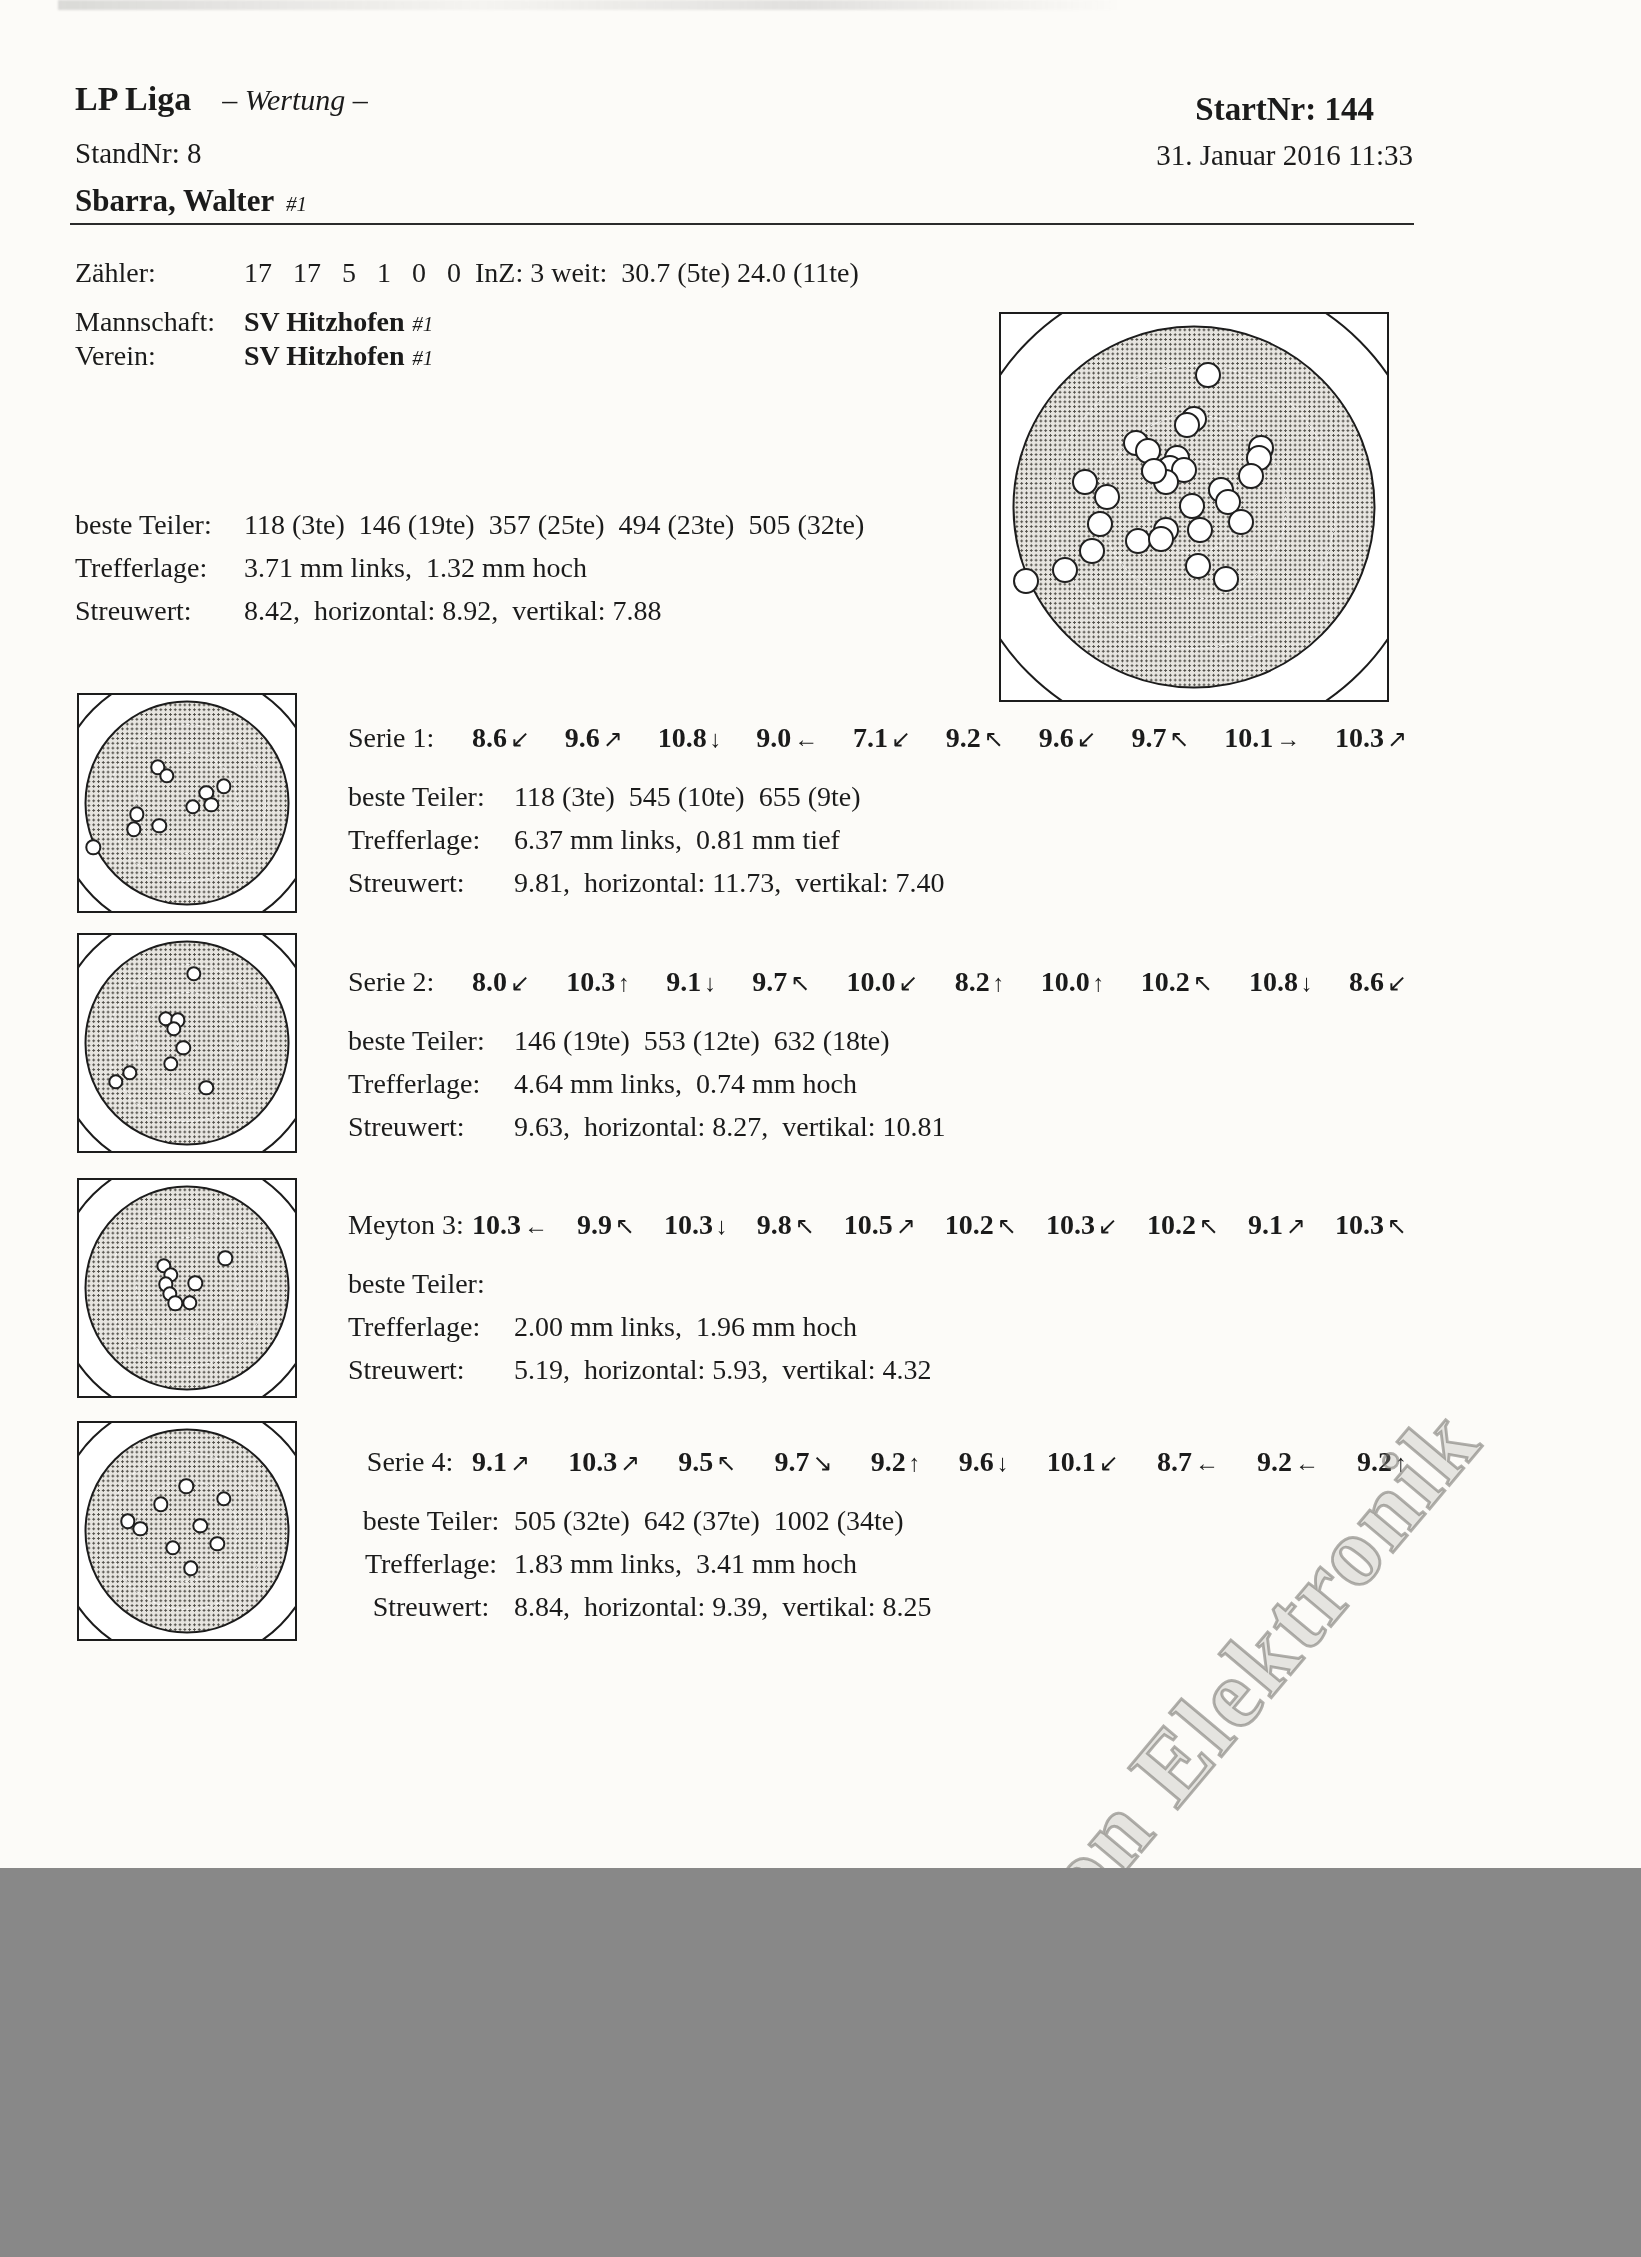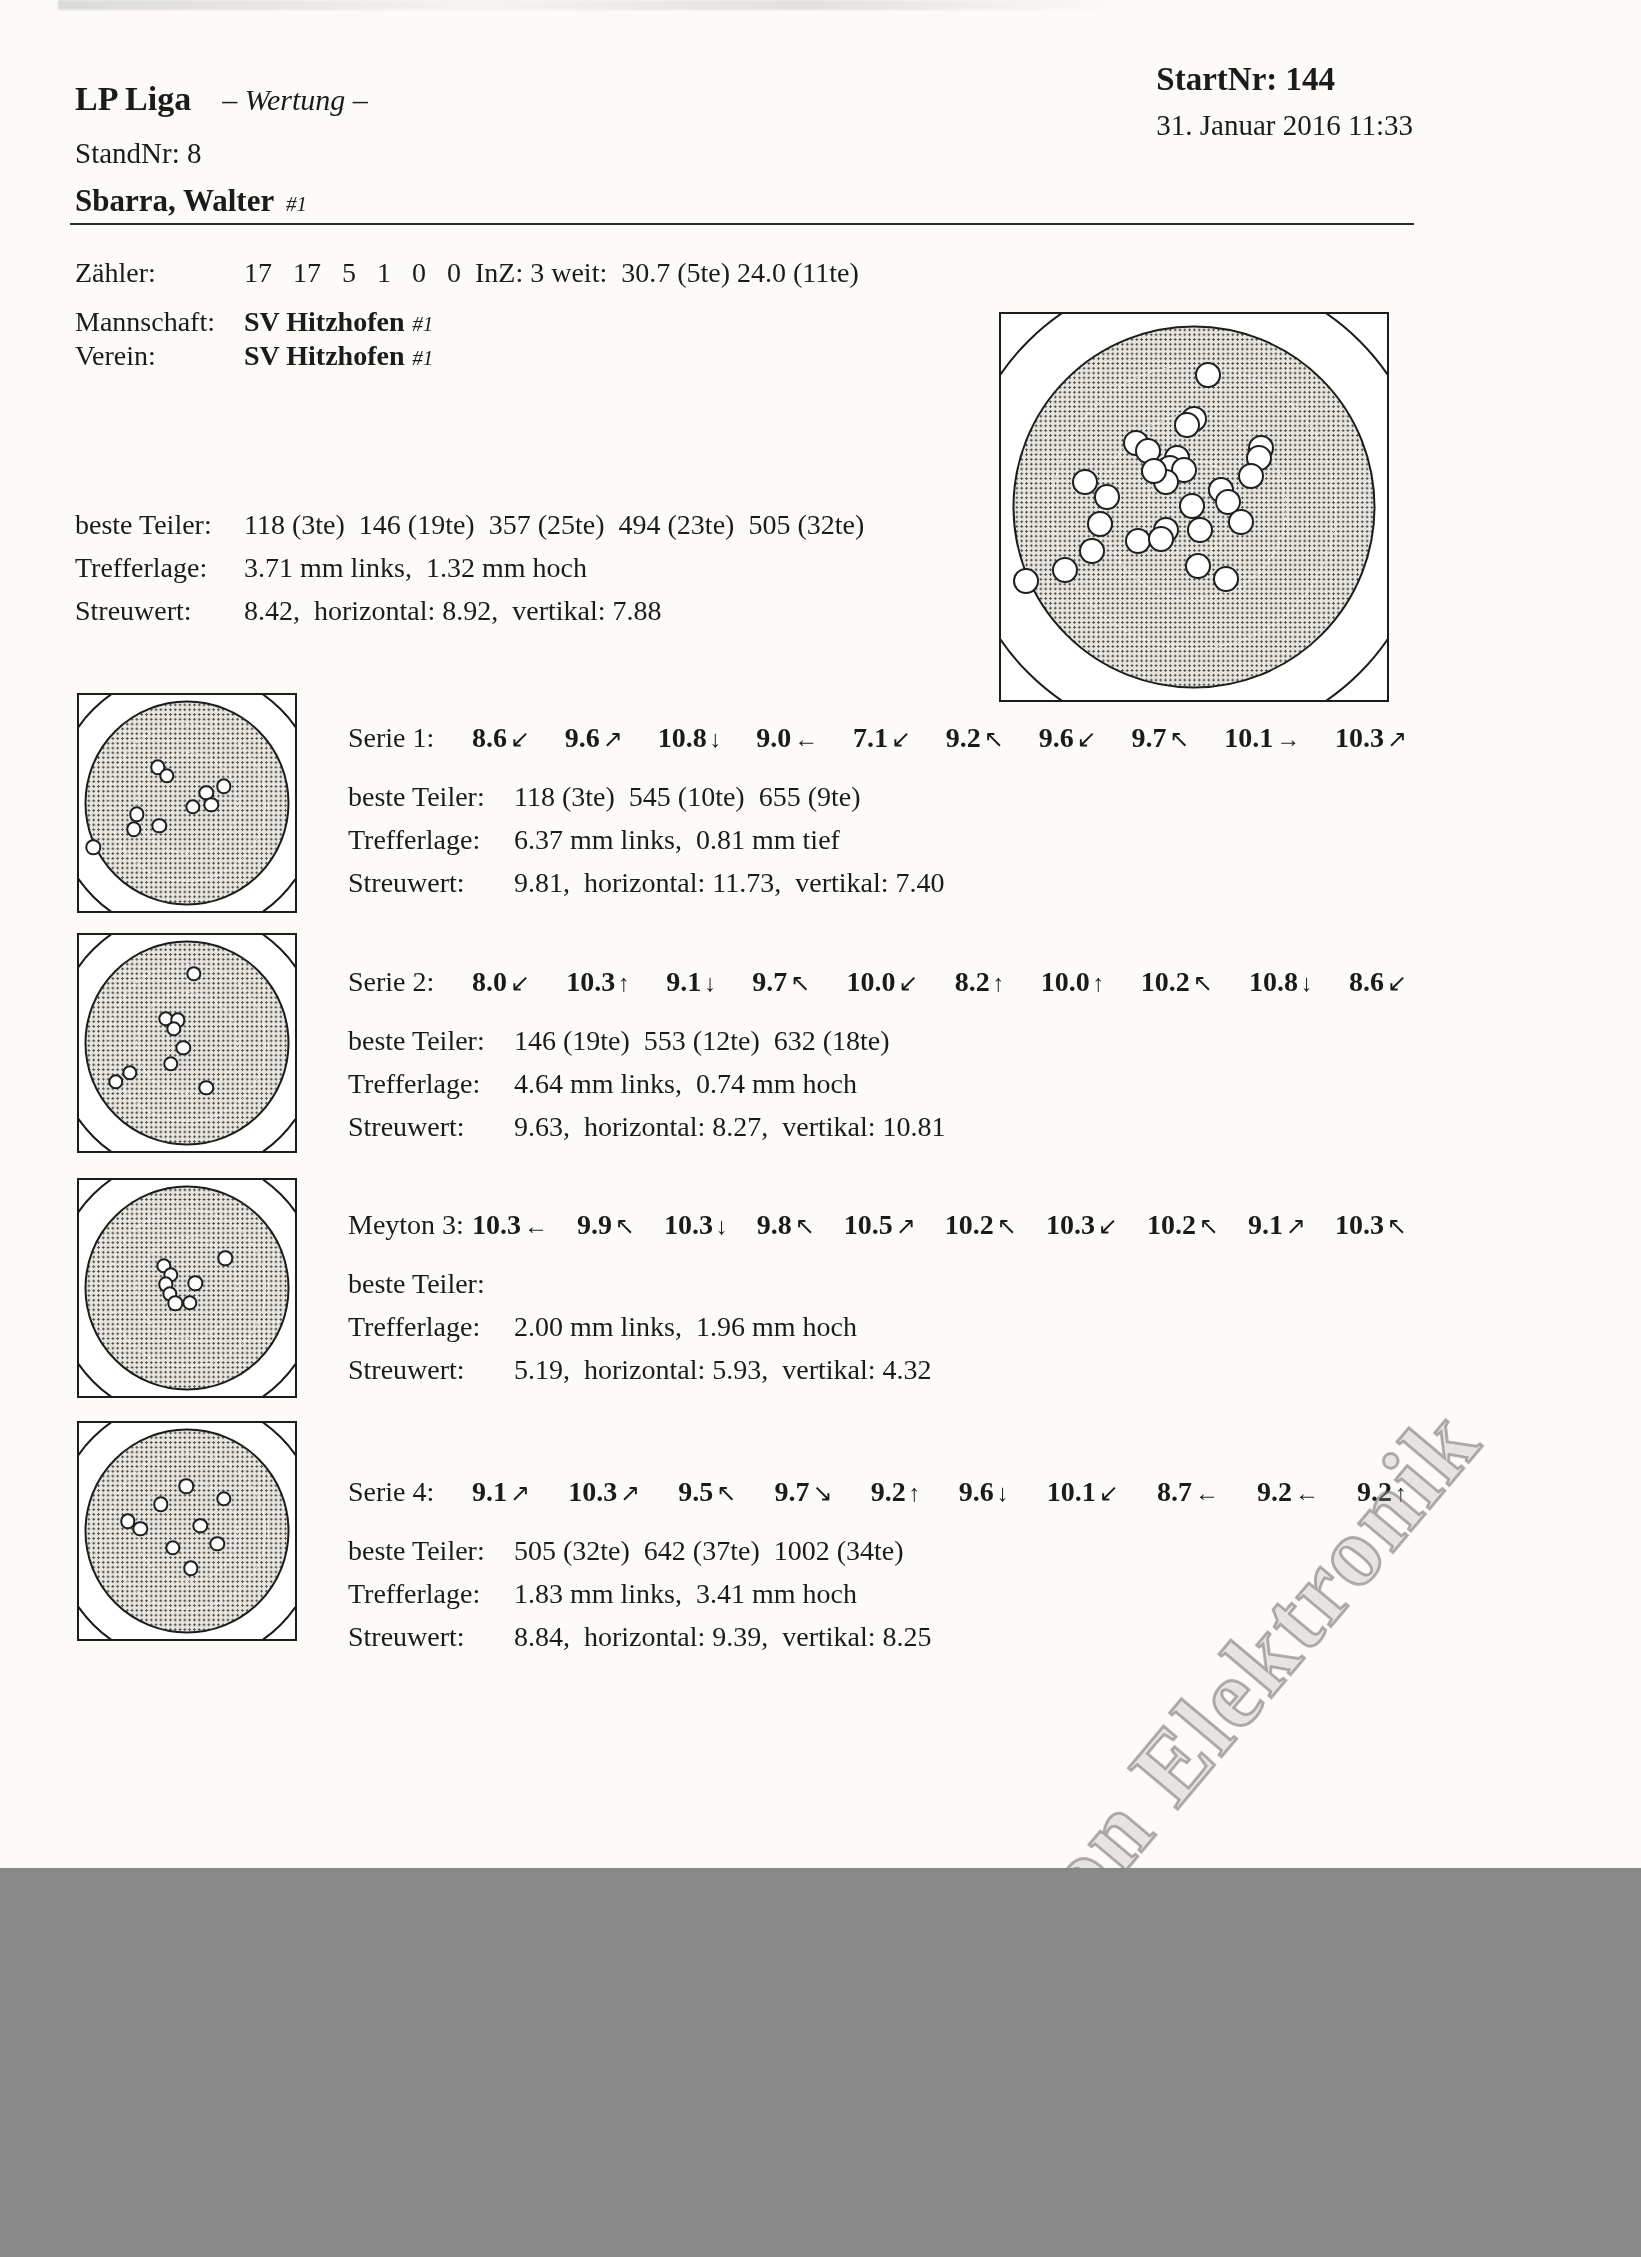--- a/index.html
+++ b/index.html
@@ -12,21 +12,21 @@
   .scan-noise{position:absolute;left:58px;top:0;width:1062px;height:9.7px;
     background:linear-gradient(90deg, rgba(120,120,120,.25), rgba(120,120,120,.05) 40%, rgba(120,120,120,.2) 70%, transparent);
     filter:blur(1px);}
   
   .hdr-left{position:absolute;left:75px;top:75px;line-height:48px;}
   .hdr-title{font-size:34px;font-weight:700;}
   .hdr-sub{font-size:30px;font-style:italic;margin-left:27px;}
   .hdr-stand{font-size:29px;}
   .hdr-shooter{font-size:31px;font-weight:700;}
   .tag{font-size:21px;font-style:italic;font-weight:400;margin-left:7.7px;}
-  .hdr-right{position:absolute;right:228px;top:56px;text-align:left;line-height:46px;}
+  .hdr-right{position:absolute;right:228px;top:86px;text-align:center;line-height:46px;}
   .hdr-startnr{font-size:33px;font-weight:700;}
   .hdr-date,.hdr-club{font-size:29px;}
   .rule{position:absolute;left:70px;top:223px;width:1344px;height:1.9px;background:#2b2b2b;}
   
   .summary{position:absolute;left:75px;top:257px;font-size:28px;}
   .srow{display:flex;align-items:baseline;}
   .srow .lbl{width:169px;flex:0 0 169px;}
   .val{white-space:pre-wrap;}
   .big{font-weight:700;font-size:30px;}
   .bold{font-weight:700;}
@@ -55,21 +55,21 @@
   .target-main .rd1{width:282px;height:282px;}
   .target-main .rd2{width:183px;height:183px;}
   .target-main .rd3{width:91px;height:91px;}
   .target-small .rd1{width:156px;height:156px;}
   .target-small .rd2{width:100px;height:100px;}
   .hole{position:absolute;border-radius:50%;background:#fff;border:2.4px solid #1f1f1f;transform:translate(-50%,-50%);box-sizing:border-box;}
   .target-main .hole{width:26px;height:26px;}
   .target-small .hole{width:15.4px;height:15.4px;}
   
   .serie{position:absolute;left:348px;width:1062px;}
-  .s1{top:722px;} .s2{top:966px;} .s3{top:1209px;} .s4{top:1476px;}
+  .s1{top:722px;} .s2{top:966px;} .s3{top:1209px;} .s4{top:1446px;text-align:center;}
   .shots-row{display:flex;align-items:baseline;font-size:28px;}
   .serie-lbl{width:124px;flex:0 0 124px;font-size:28px;}
   .shots{display:flex;justify-content:space-between;width:935px;}
   .shot{white-space:nowrap;}
   .shot .sv{font-weight:700;}
   .shot .sd{font-size:24px;margin-left:2.9px;}
   .serie-details{margin-top:21px;font-size:28px;line-height:43px;}
   .drow{display:flex;align-items:baseline;}
   .drow .lbl{width:166px;flex:0 0 166px;}
   

